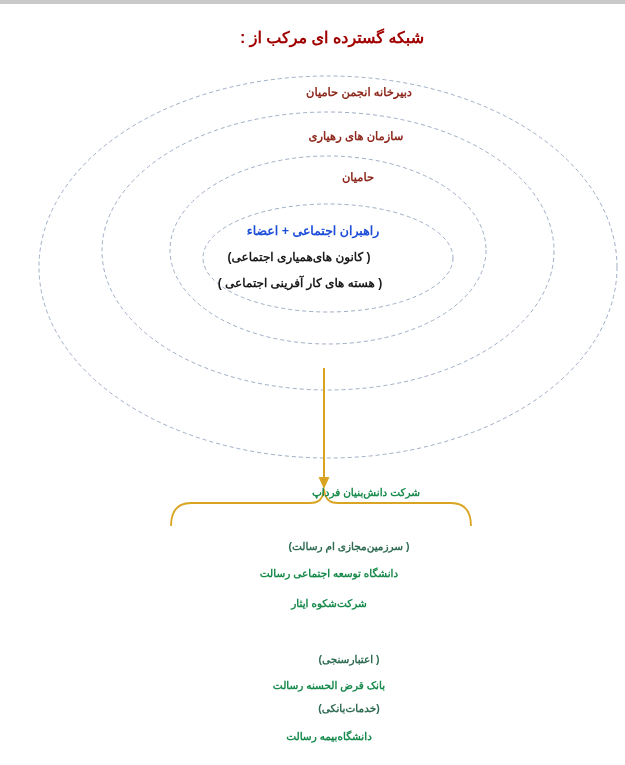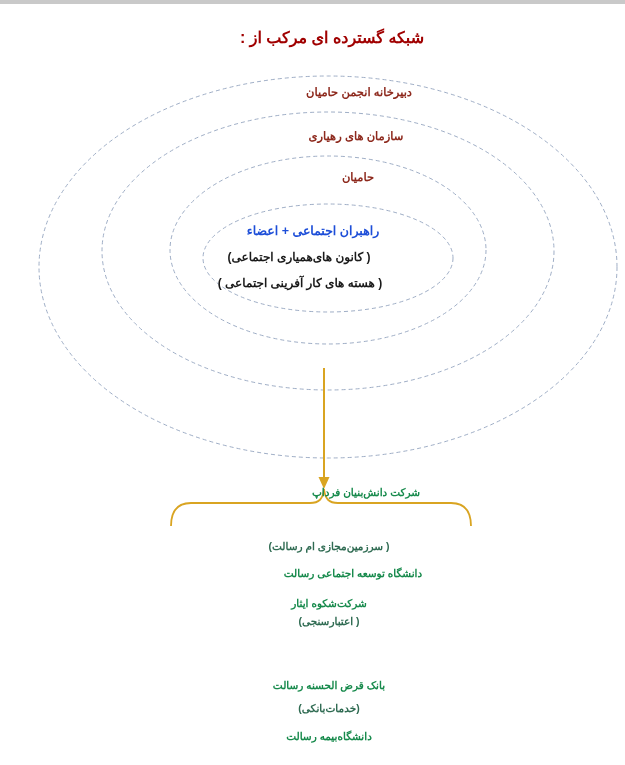--- a/index.html
+++ b/index.html
@@ -29,21 +29,21 @@
     transform: translateX(-50%);
     direction: rtl;
     font-weight: bold;
     text-align: center;
   }
   .title        { font-size: 16px;   color: #a00000; }
   .ring-label   { font-size: 11.5px; color: #8e2a1e; margin-left: 28px; }
   .core-main    { font-size: 12.5px; color: #1d4ed8; }
   .core-paren   { font-size: 12px;   color: #1a1a1a; }
   .company-main { font-size: 10.5px; color: #178a4c; }
-  .company-paren{ font-size: 10.5px; color: #2f6b52; }
+  .company-paren{ font-size: 10.5px; color: #2f6b52; margin-left: 20px; }
 </style>
 </head>
 <body>
 
 <div class="canvas">
 
   <div class="topbar"></div>
 
   <svg class="diagram-svg" viewBox="0 0 625 765">
     <g fill="none" stroke="#9faec6" stroke-width="1" stroke-dasharray="4 3">
@@ -64,20 +64,20 @@
   <div class="lbl ring-label" style="top:85px; left:331px;">دبیرخانه انجمن حامیان</div>
   <div class="lbl ring-label" style="top:129px; left:328px;">سازمان های رهیاری</div>
   <div class="lbl ring-label" style="top:170px; left:330px;">حامیان</div>
 
   <div class="lbl core-main" style="top:223px; left:313px;">راهبران اجتماعی  + اعضاء</div>
   <div class="lbl core-paren" style="top:250px; left:299px;">( کانون های‌همیاری اجتماعی)</div>
   <div class="lbl core-paren" style="top:276px; left:300px;">( هسته های کار آفرینی اجتماعی )</div>
 
   <div class="lbl company-main" style="top:486px; left:329px;margin-left:37px;">شرکت دانش‌بنیان فرداپ</div>
   <div class="lbl company-paren" style="top:540px; left:329px;">( سرزمین‌مجازی ام رسالت)</div>
-  <div class="lbl company-main" style="top:567px; left:329px;margin-left:24px;">دانشگاه توسعه اجتماعی رسالت</div>
+  <div class="lbl company-main" style="top:567px; left:329px;">دانشگاه توسعه اجتماعی رسالت</div>
   <div class="lbl company-main" style="top:597px; left:329px;">شرکت‌شکوه ایثار</div>
-  <div class="lbl company-paren" style="top:615px; left:329px;">( اعتبارسنجی)</div>
+  <div class="lbl company-paren" style="top:653px; left:329px;">( اعتبارسنجی)</div>
   <div class="lbl company-main" style="top:679px; left:329px;text-align:center;">بانک قرض الحسنه رسالت</div>
   <div class="lbl company-paren" style="top:702px; left:329px;text-align:right;">(خدمات‌بانکی)</div>
   <div class="lbl company-main" style="top:730px; left:329px;">دانشگاه‌بیمه رسالت</div>
 
 </div>
 
 </body></html>

